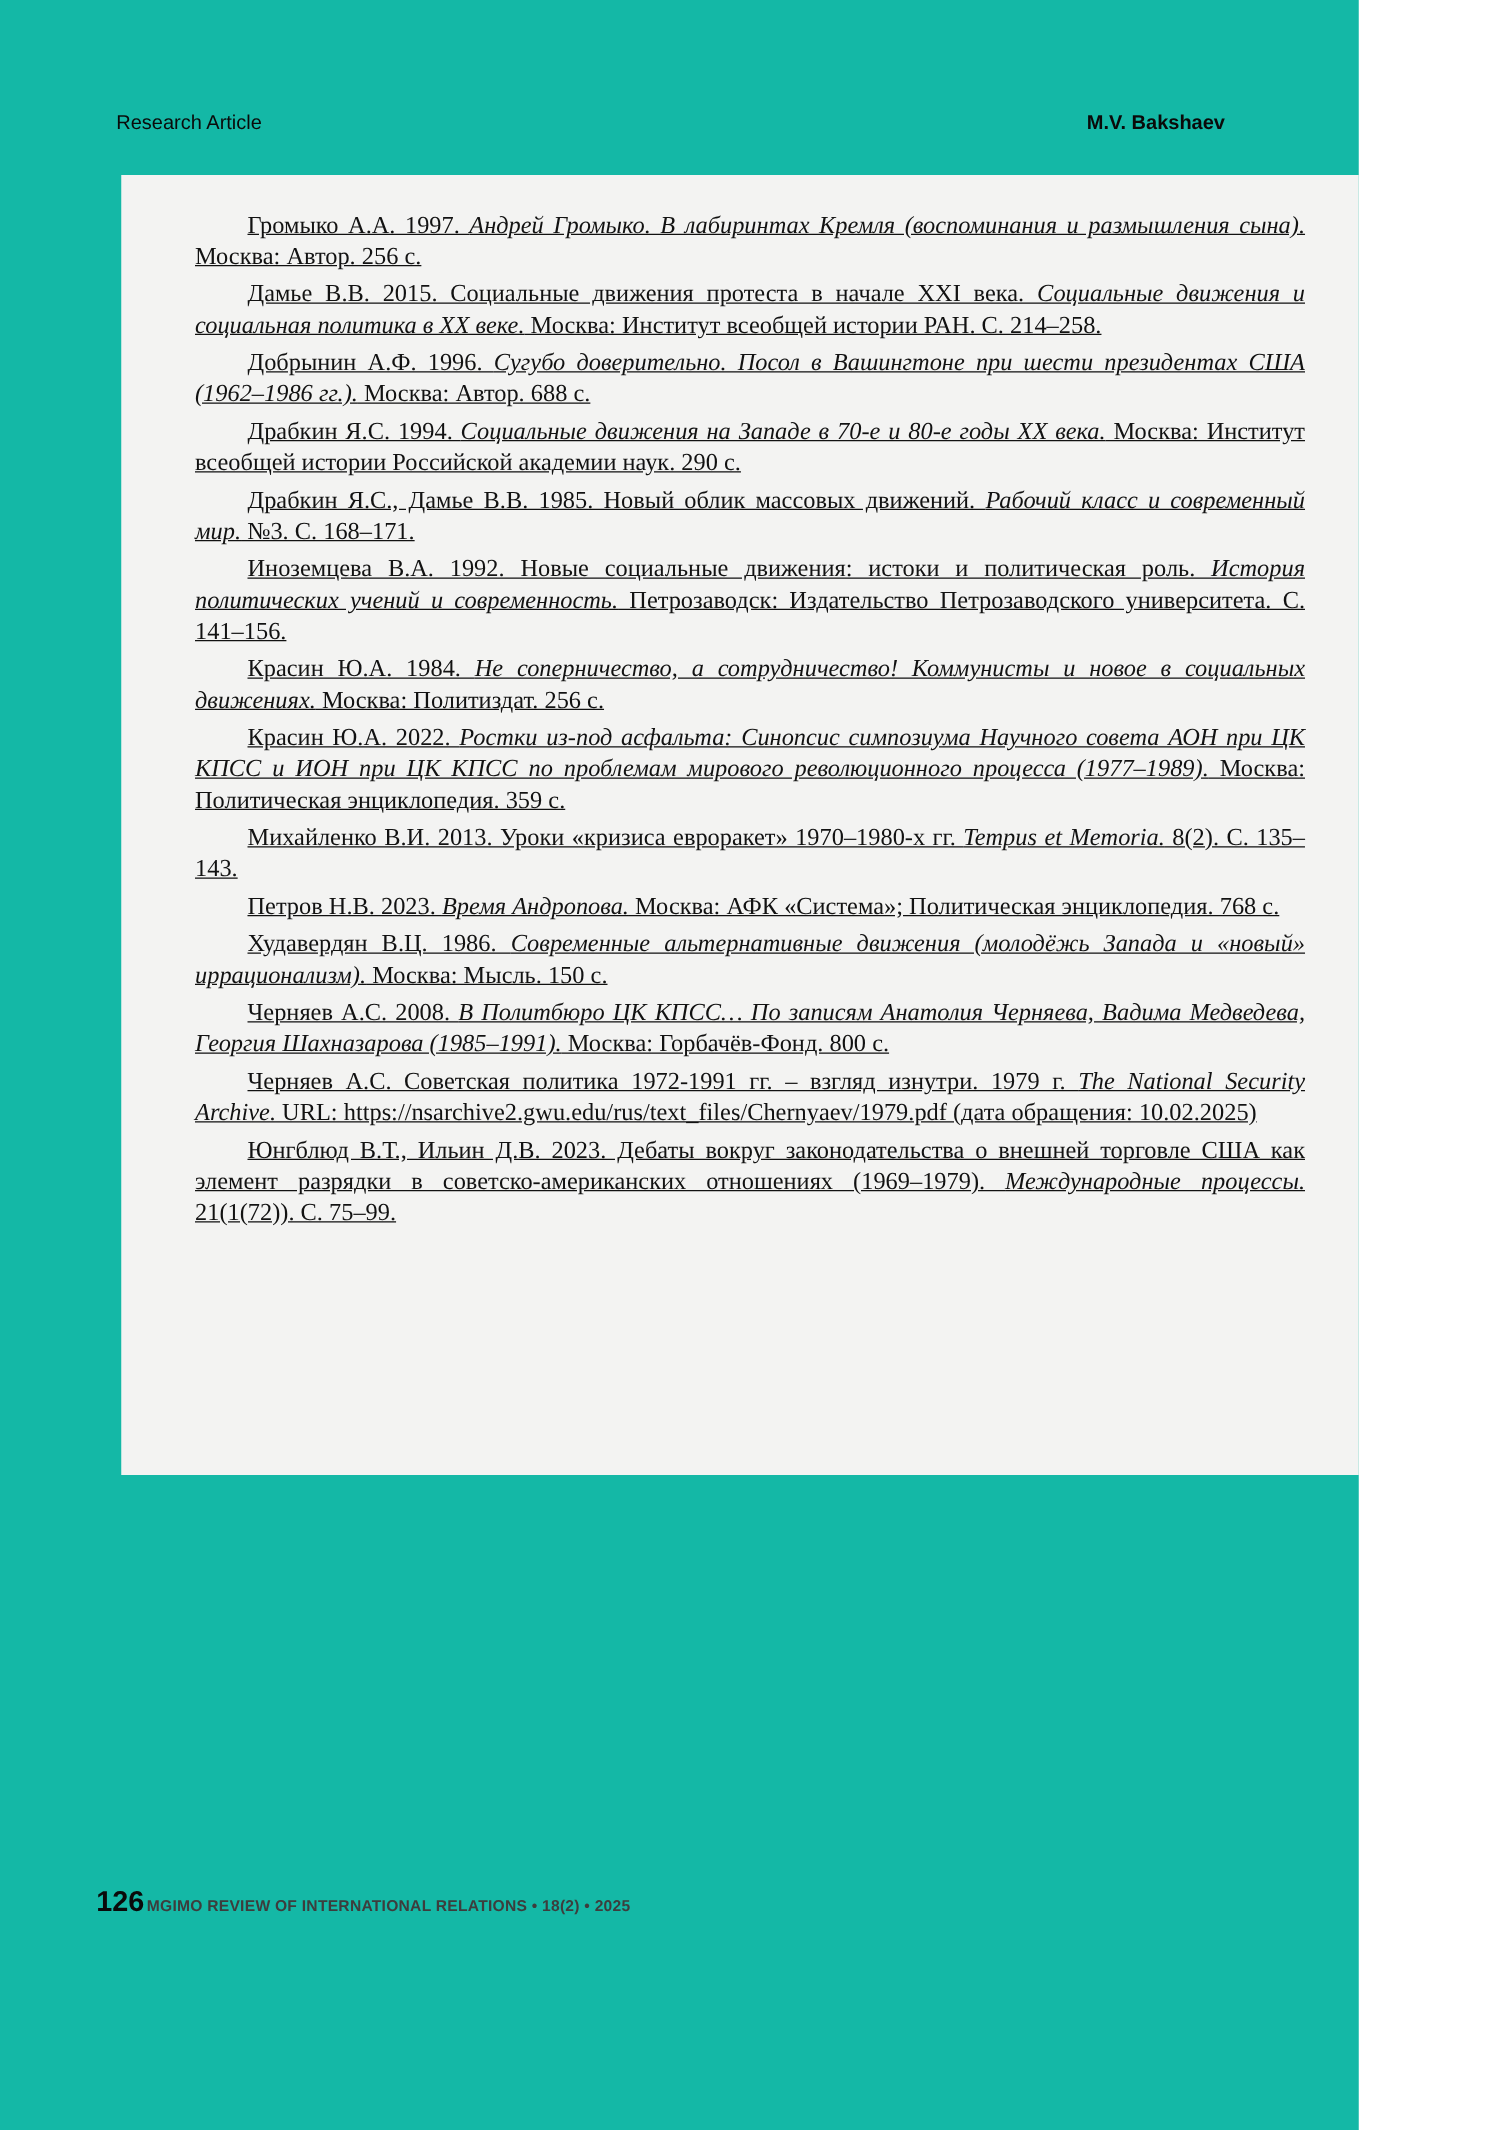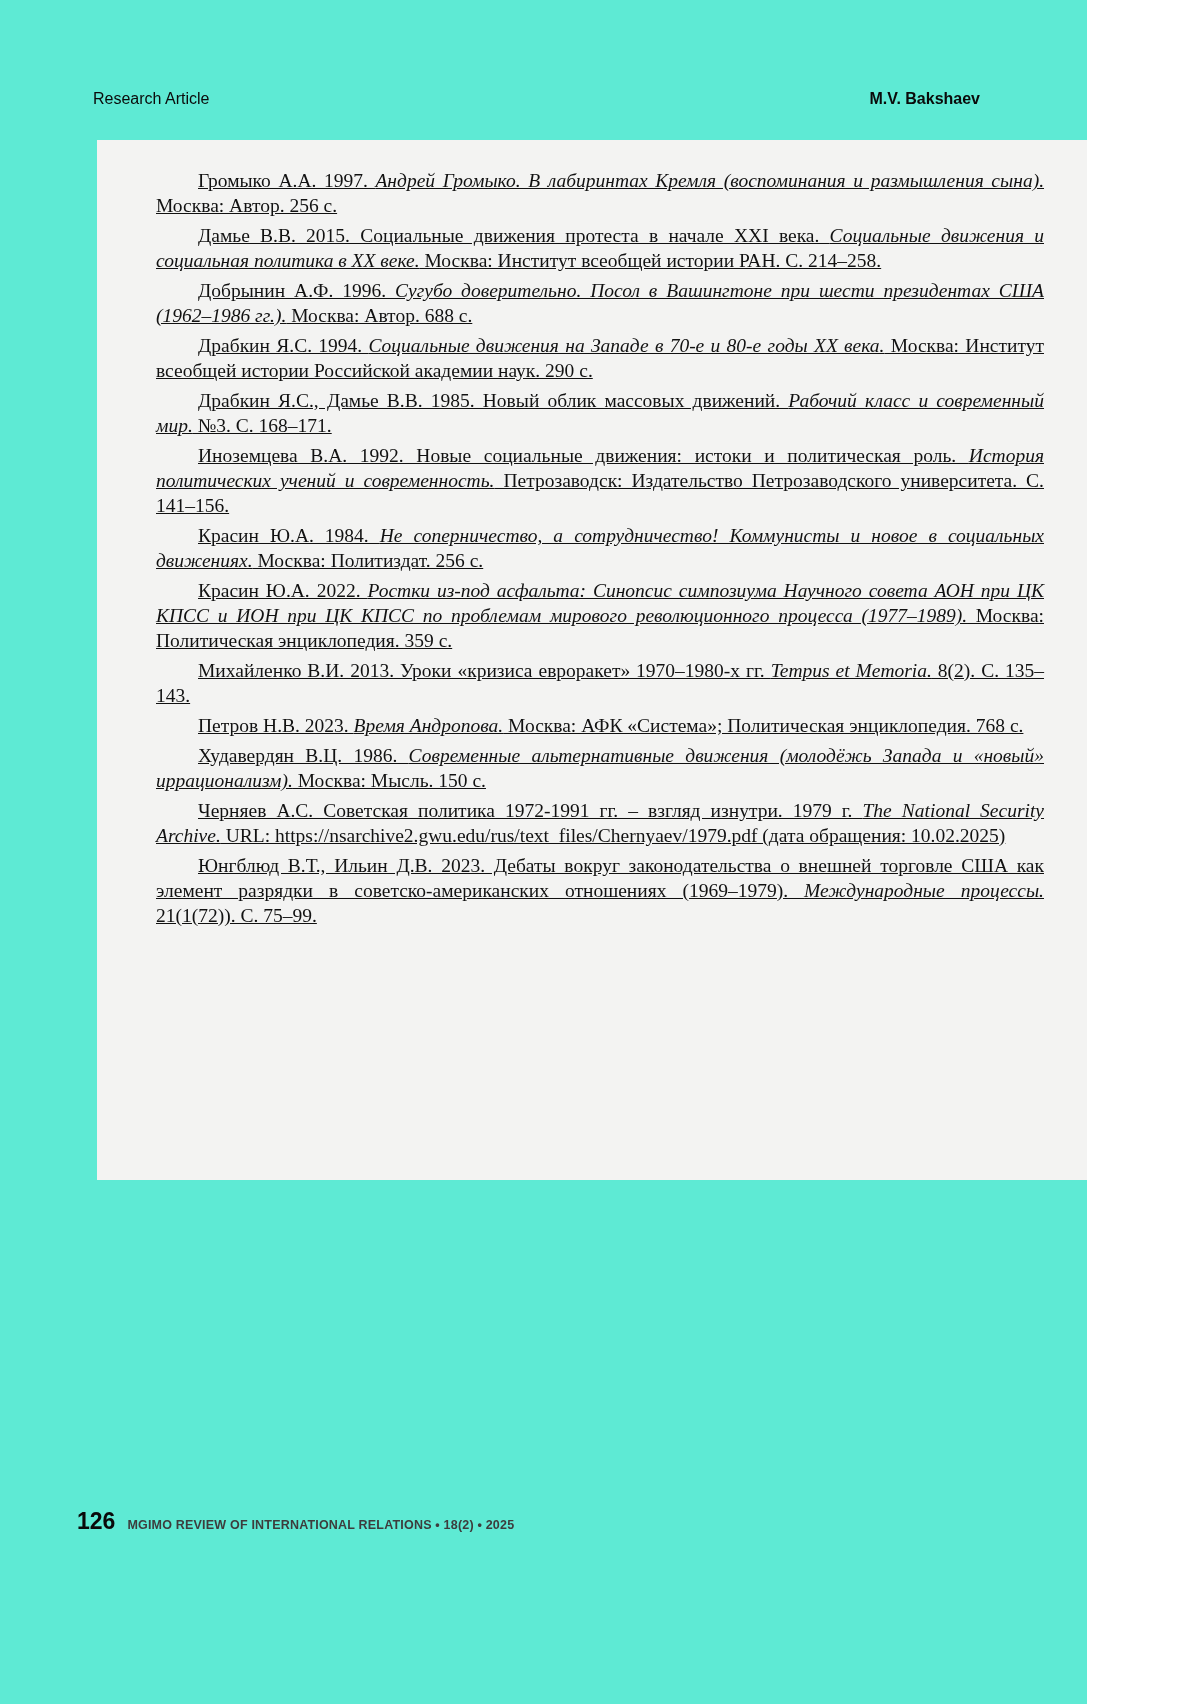--- a/index.html
+++ b/index.html
@@ -4,21 +4,21 @@
 <style>
   html, body {
     margin: 0;
     padding: 0;
     background: #ffffff;
   }
   .page {
     position: relative;
     width: 1087px;
     height: 1704px;
-    background: #5eead4;
+    background: #14b8a6;
     overflow: hidden;
     font-family: "Liberation Serif", serif;
     color: #111111;
   }
   .header {
     position: absolute;
     top: 90px;
     left: 93px;
     width: 887px;
     display: flex;
@@ -50,21 +50,21 @@
     text-indent: 42px;
     text-align: justify;
   }
   .ref .it { font-style: italic; }
   .footer {
     position: absolute;
     top: 1508px;
     left: 77px;
     display: flex;
     align-items: baseline;
-    gap: 12px;
+    gap: 2px;
     font-family: "Liberation Sans", sans-serif;
   }
   .pagenum {
     font-size: 23px;
     font-weight: bold;
     color: #0a0a0a;
   }
   .journal {
     font-size: 12.5px;
     font-weight: bold;
@@ -88,20 +88,21 @@
         <p class="ref"><span>Дамье В.В. 2015. Социальные движения протеста в начале XXI века. </span><span class="it">Социальные движения и социальная политика в XX веке.</span><span> Москва: Институт всеобщей истории РАН. С. 214–258.</span></p>
         <p class="ref"><span>Добрынин А.Ф. 1996. </span><span class="it">Сугубо доверительно. Посол в Вашингтоне при шести президентах США (1962–1986 гг.).</span><span> Москва: Автор. 688 с.</span></p>
         <p class="ref"><span>Драбкин Я.С. 1994. </span><span class="it">Социальные движения на Западе в 70-е и 80-е годы XX века.</span><span> Москва: Институт всеобщей истории Российской академии наук. 290 с.</span></p>
         <p class="ref"><span>Драбкин Я.С., Дамье В.В. 1985. Новый облик массовых движений. </span><span class="it">Рабочий класс и современный мир.</span><span> №3. С. 168–171.</span></p>
         <p class="ref"><span>Иноземцева В.А. 1992. Новые социальные движения: истоки и политическая роль. </span><span class="it">История политических учений и современность.</span><span> Петрозаводск: Издательство Петрозаводского университета. С. 141–156.</span></p>
         <p class="ref"><span>Красин Ю.А. 1984. </span><span class="it">Не соперничество, а сотрудничество! Коммунисты и новое в социальных движениях.</span><span> Москва: Политиздат. 256 с.</span></p>
         <p class="ref"><span>Красин Ю.А. 2022. </span><span class="it">Ростки из-под асфальта: Синопсис симпозиума Научного совета АОН при ЦК КПСС и ИОН при ЦК КПСС по проблемам мирового революционного процесса (1977–1989).</span><span> Москва: Политическая энциклопедия. 359 с.</span></p>
         <p class="ref"><span>Михайленко В.И. 2013. Уроки «кризиса евроракет» 1970–1980-х гг. </span><span class="it">Tempus et Memoria.</span><span> 8(2). С. 135–143.</span></p>
         <p class="ref"><span>Петров Н.В. 2023. </span><span class="it">Время Андропова.</span><span> Москва: АФК «Система»; Политическая энциклопедия. 768 с.</span></p>
         <p class="ref"><span>Худавердян В.Ц. 1986. </span><span class="it">Современные альтернативные движения (молодёжь Запада и «новый» иррационализм).</span><span> Москва: Мысль. 150 с.</span></p>
+        <p class="ref"><span>Черняев А.С. 2008. </span><span class="it">В Политбюро ЦК КПСС… По записям Анатолия Черняева, Вадима Медведева, Георгия Шахназарова (1985–1991).</span><span> Москва: Горбачёв-Фонд. 800 с.</span></p>
         <p class="ref"><span>Черняев А.С. Советская политика 1972-1991 гг. – взгляд изнутри. 1979 г. </span><span class="it">The National Security Archive.</span><span> URL: https://nsarchive2.gwu.edu/rus/text_files/Chernyaev/1979.pdf (дата обращения: 10.02.2025)</span></p>
         <p class="ref"><span>Юнгблюд В.Т., Ильин Д.В. 2023. Дебаты вокруг законодательства о внешней торговле США как элемент разрядки в советско-американских отношениях (1969–1979). </span><span class="it">Международные процессы.</span><span> 21(1(72)). С. 75–99.</span></p>
       </div>
   </div>
 
   <div class="footer">
     <span class="pagenum">126</span>
     <span class="journal">MGIMO REVIEW OF INTERNATIONAL RELATIONS  •  18(2) • 2025</span>
   </div>
 

